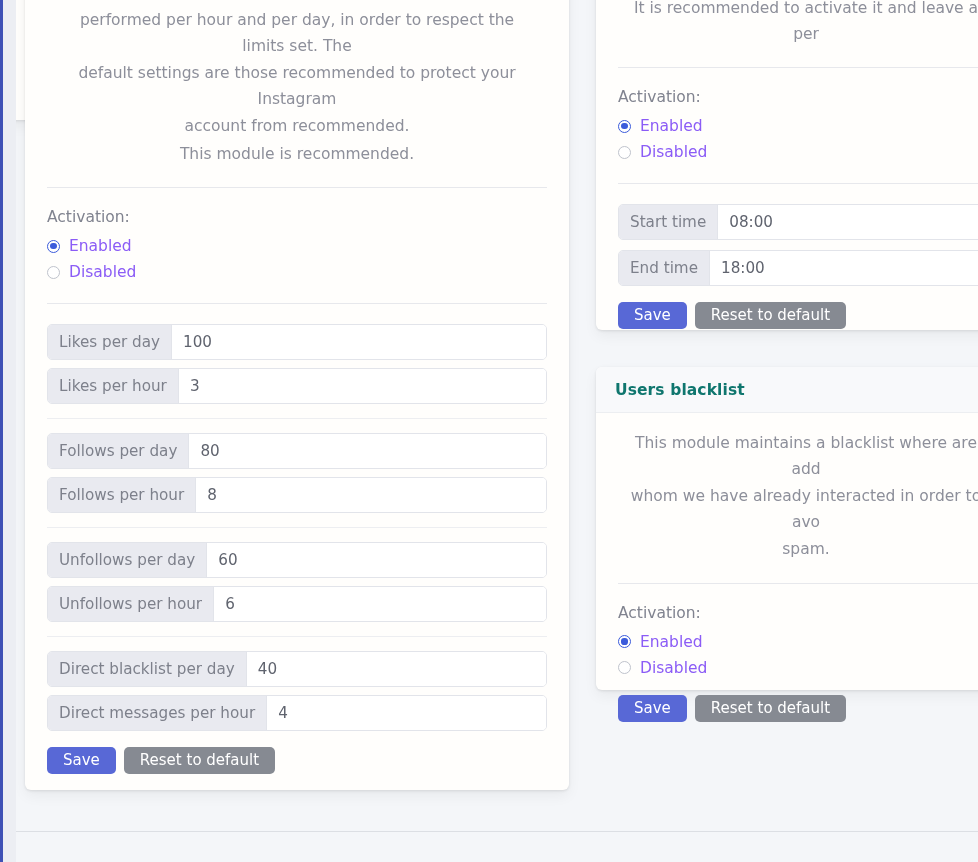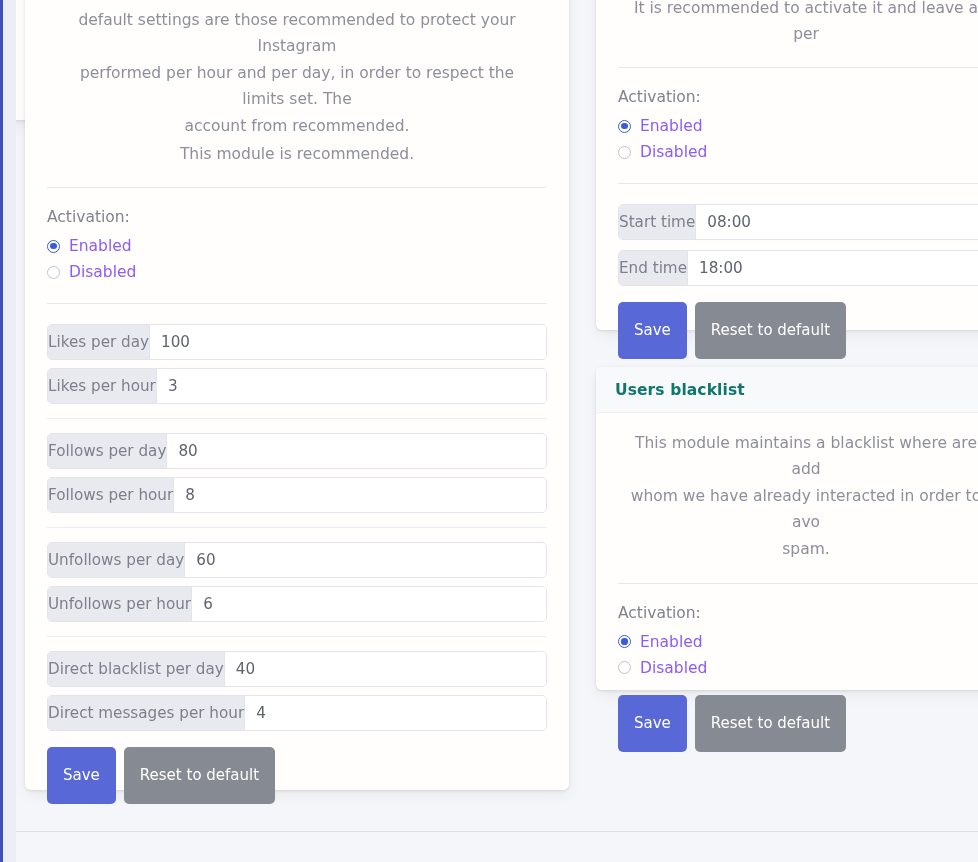--- a/index.html
+++ b/index.html
@@ -157,42 +157,42 @@
     border-radius: 5px;
     background: #fff;
     overflow: hidden;
   }
   .ig-label {
     background: #e9eaf0;
     color: #7d808b;
     font-size: 15.2px;
     display: flex;
     align-items: center;
-    padding: 0 0;
+    padding: 0 11px;
     border-right: 1px solid #e2e4ea;
     white-space: nowrap;
   }
   .ig-value {
     flex: 1;
     display: flex;
     align-items: center;
     padding: 0 11px;
     color: #5f636e;
     font-size: 15.2px;
     background: #fff;
   }
 
   
   .btn-row { display: flex; gap: 8px; margin-top: 16px; }
   .btn {
     border: 0;
     border-radius: 5px;
     font-size: 15px;
     color: #fff;
-    padding: 21px 16px;
+    padding: 6px 16px;
     cursor: pointer;
     font-family: inherit;
     line-height: 1;
   }
   .btn-primary { background: #5868d6; }
   .btn-secondary { background: #868a92; }
 
   
   .page-divider {
     position: absolute;
@@ -206,22 +206,22 @@
 <body>
 
 <div id="viewport">
 
   <div class="sidebar-gutter"></div>
   <div class="sidebar-edge"></div>
 
   <div class="card" id="card-limits">
     <div class="card-body" style="padding-top:128px;">
 
+      <p class="module-desc">performed per hour and per day, in order to respect the limits set. The</p>
       <p class="module-desc">default settings are those recommended to protect your Instagram</p>
-      <p class="module-desc">performed per hour and per day, in order to respect the limits set. The</p>
       <p class="module-desc">account from recommended.</p>
       <p class="module-desc">This module is recommended.</p>
 
       <hr class="sep">
 
       <div class="activation-label">Activation:</div>
 
       <div class="radio-row">
         <span class="radio checked"></span>
         <span class="radio-text">Enabled</span>

